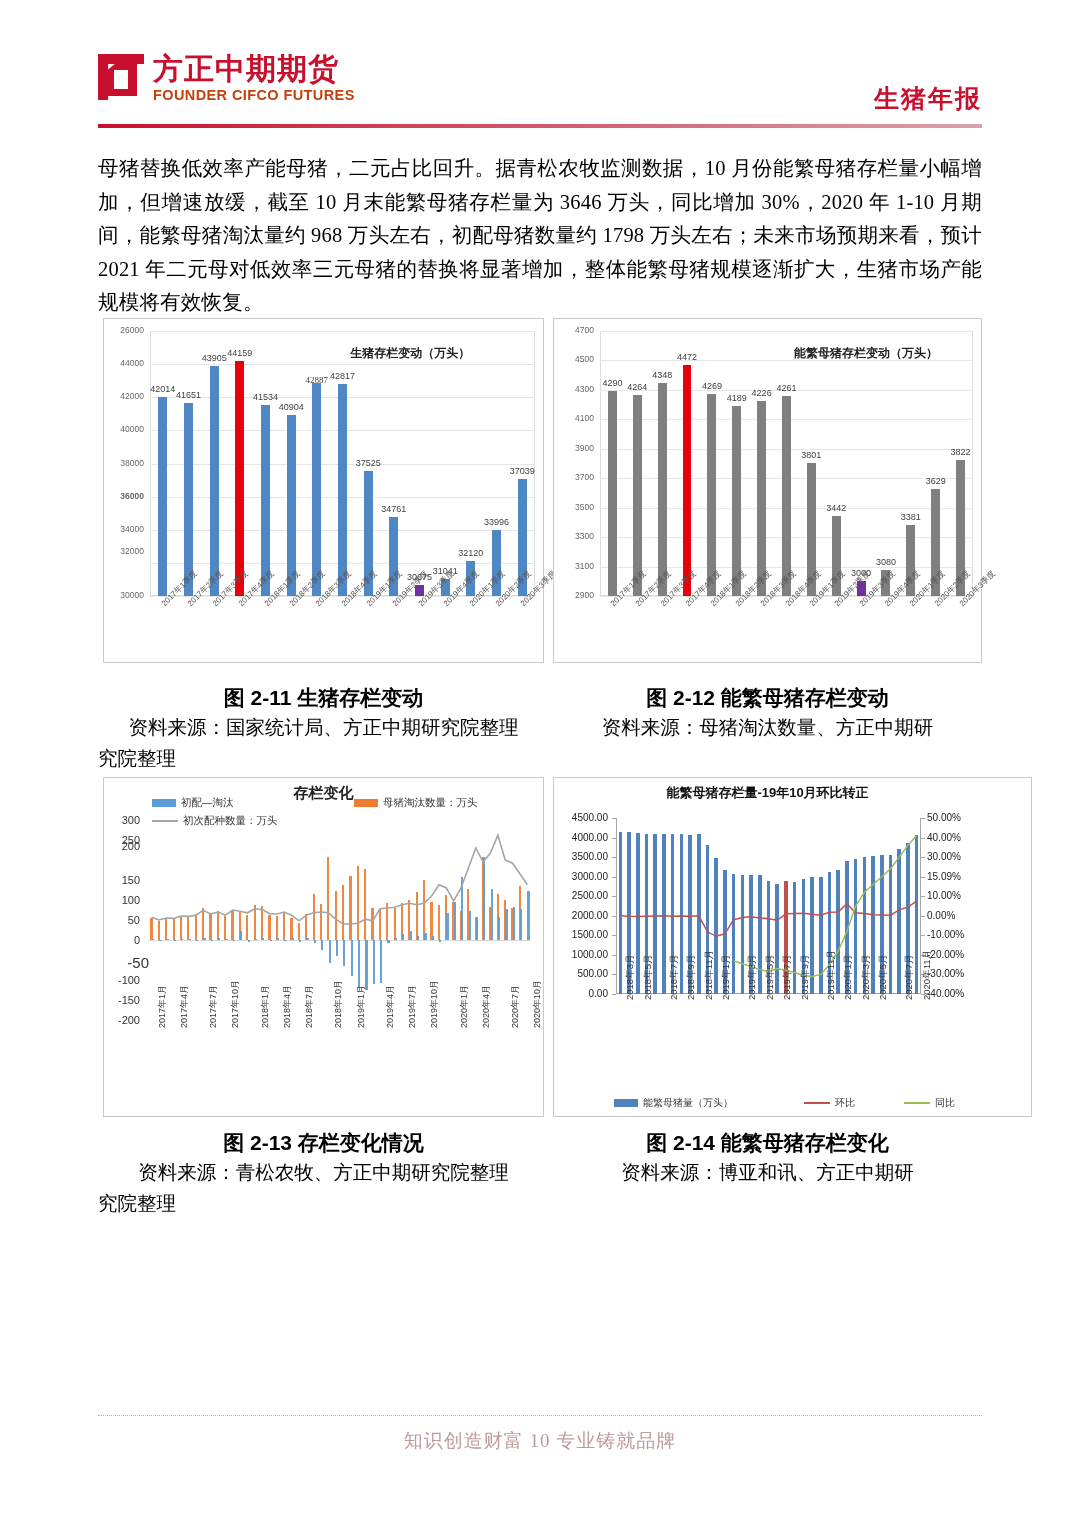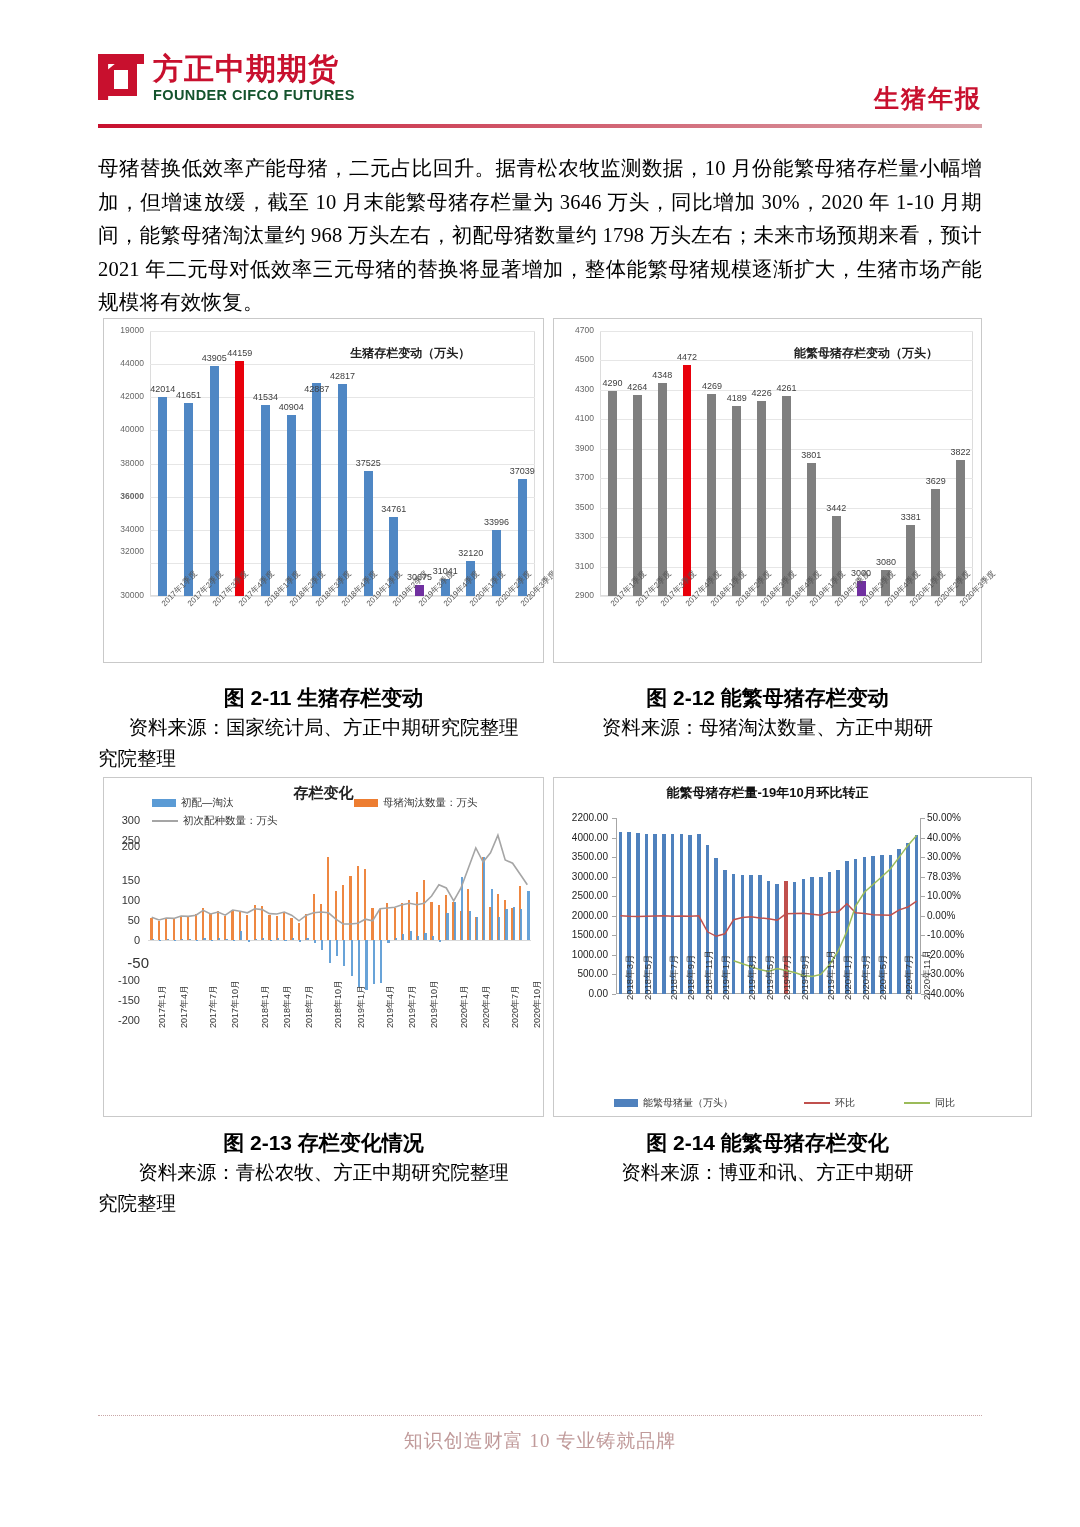--- a/index.html
+++ b/index.html
@@ -17,21 +17,21 @@
   .header{position:absolute;left:98px;top:52px;width:884px;height:72px;}
   .logo-wrap{position:absolute;left:0;top:0;display:flex;align-items:flex-start;}
   .logo-mark{width:46px;height:46px;position:relative;margin-right:9px;margin-top:2px;}
   .logo-mark .outer{position:absolute;left:0;top:0;width:46px;height:46px;background:#c8102e;
      clip-path:polygon(0 0,100% 0,100% 22%,22% 22%,22% 100%,0 100%);}
   .logo-mark .inner{position:absolute;left:9px;top:9px;width:30px;height:33px;background:#c8102e;
      clip-path:polygon(30% 0,100% 0,100% 100%,0 100%,0 22%);}
   .logo-mark .hole{position:absolute;left:16px;top:16px;width:14px;height:19px;background:#fff;}
   .logo-text{display:flex;flex-direction:column;}
   .logo-cn{font-family:"Liberation Sans",sans-serif;font-weight:bold;font-size:30px;color:#c8102e;letter-spacing:1px;line-height:34px;}
-  .logo-en{font-family:"Liberation Sans",sans-serif;font-weight:bold;font-size:14.5px;color:#14532d;letter-spacing:0.4px;line-height:18px;}
+  .logo-en{font-family:"Liberation Sans",sans-serif;font-weight:bold;font-size:14.5px;color:#c2410c;letter-spacing:0.4px;line-height:18px;}
   .header-title{position:absolute;right:0;top:30px;font-family:"Liberation Sans",sans-serif;font-weight:bold;font-size:25px;color:#c8102e;letter-spacing:2px;}
   .header-rule{position:absolute;left:98px;top:124px;width:884px;height:4px;background:linear-gradient(to right,#c8102e,#d9a2a8);}
 
   
   .para{position:absolute;left:98px;top:152px;width:884px;
     font-size:20.5px;line-height:33.5px;text-align:justify;text-justify:inter-ideograph;
     font-family:"Liberation Serif",serif;letter-spacing:0.2px;}
 
   
   .chartbox{position:absolute;border:1px solid #c9c9c9;background:#fff;box-sizing:border-box;}
@@ -102,36 +102,36 @@
         <div class="ylab" style="left:0px;top:171.625px;width:40px;font-weight:bold;">36000</div>
         <div class="gridline" style="left:46px;top:144.5px;width:385px;"></div>
         <div class="ylab" style="left:0px;top:138.5px;width:40px;">38000</div>
         <div class="gridline" style="left:46px;top:111.375px;width:385px;"></div>
         <div class="ylab" style="left:0px;top:105.375px;width:40px;">40000</div>
         <div class="gridline" style="left:46px;top:78.25px;width:385px;"></div>
         <div class="ylab" style="left:0px;top:72.25px;width:40px;">42000</div>
         <div class="gridline" style="left:46px;top:45.125px;width:385px;"></div>
         <div class="ylab" style="left:0px;top:39.125px;width:40px;">44000</div>
         <div class="gridline" style="left:46px;top:12px;width:385px;"></div>
-        <div class="ylab" style="left:0px;top:6px;width:40px;">19000</div>
+        <div class="ylab" style="left:0px;top:6px;width:40px;">26000</div>
         <div class="ctitle" style="left:246.20000000000002px;top:26px;font-size:12px;color:#222;">生猪存栏变动（万头）</div>
         <div class="bar" style="left:54.21333333333334px;top:78.018125px;width:9.24px;height:198.981875px;background:#4f87c4;"></div>
         <div class="dlab" style="left:34.833333333333336px;top:65.018125px;width:48px;">42014</div>
         <div class="bar" style="left:79.88px;top:84.03031250000001px;width:9.24px;height:192.9696875px;background:#4f87c4;"></div>
         <div class="dlab" style="left:60.5px;top:71.03031250000001px;width:48px;">41651</div>
         <div class="bar" style="left:105.54666666666667px;top:46.69843750000001px;width:9.24px;height:230.3015625px;background:#4f87c4;"></div>
         <div class="dlab" style="left:86.16666666666667px;top:33.69843750000001px;width:48px;">43905</div>
         <div class="bar" style="left:131.21333333333334px;top:42.491562499999986px;width:9.24px;height:234.5084375px;background:#e8000b;"></div>
         <div class="dlab" style="left:111.83333333333334px;top:29.491562499999986px;width:48px;">44159</div>
         <div class="bar" style="left:156.88px;top:85.96812499999999px;width:9.24px;height:191.031875px;background:#4f87c4;"></div>
         <div class="dlab" style="left:137.5px;top:72.96812499999999px;width:48px;">41534</div>
         <div class="bar" style="left:182.54666666666668px;top:96.4025px;width:9.24px;height:180.5975px;background:#4f87c4;"></div>
         <div class="dlab" style="left:163.16666666666669px;top:83.4025px;width:48px;">40904</div>
         <div class="bar" style="left:208.21333333333334px;top:63.55906249999998px;width:9.24px;height:213.44093750000002px;background:#4f87c4;"></div>
-        <div class="dlab" style="left:188.83333333333334px;top:65px;width:48px;">42887</div>
+        <div class="dlab" style="left:188.83333333333334px;top:56px;width:48px;font-family:Liberation Serif, serif;">42887</div>
         <div class="bar" style="left:233.88px;top:64.7184375px;width:9.24px;height:212.2815625px;background:#4f87c4;"></div>
         <div class="dlab" style="left:214.5px;top:51.71843749999999px;width:48px;">42817</div>
         <div class="bar" style="left:259.5466666666667px;top:152.3671875px;width:9.24px;height:124.6328125px;background:#4f87c4;"></div>
         <div class="dlab" style="left:240.16666666666669px;top:139.3671875px;width:48px;">37525</div>
         <div class="bar" style="left:285.21333333333337px;top:198.1459375px;width:9.24px;height:78.8540625px;background:#4f87c4;"></div>
         <div class="dlab" style="left:265.83333333333337px;top:185.1459375px;width:48px;">34761</div>
         <div class="bar" style="left:310.88px;top:265.8203125px;width:9.24px;height:11.1796875px;background:#7030a0;"></div>
         <div class="dlab" style="left:291.5px;top:252.8203125px;width:48px;">30675</div>
         <div class="bar" style="left:336.5466666666667px;top:259.7584375px;width:9.24px;height:17.241562499999986px;background:#4f87c4;"></div>
         <div class="dlab" style="left:317.1666666666667px;top:246.7584375px;width:48px;">31041</div>
@@ -404,35 +404,35 @@
         <div class="ylab" style="left:0px;top:131.77777777777777px;width:54px;font-size:10px;color:#222;">2000.00</div>
         <div style="position:absolute;left:58px;top:137.77777777777777px;width:4px;height:1px;background:#a6a6a6;"></div>
         <div class="ylab" style="left:0px;top:112.22222222222221px;width:54px;font-size:10px;color:#222;">2500.00</div>
         <div style="position:absolute;left:58px;top:118.22222222222221px;width:4px;height:1px;background:#a6a6a6;"></div>
         <div class="ylab" style="left:0px;top:92.66666666666667px;width:54px;font-size:10px;color:#222;">3000.00</div>
         <div style="position:absolute;left:58px;top:98.66666666666667px;width:4px;height:1px;background:#a6a6a6;"></div>
         <div class="ylab" style="left:0px;top:73.11111111111111px;width:54px;font-size:10px;color:#222;">3500.00</div>
         <div style="position:absolute;left:58px;top:79.11111111111111px;width:4px;height:1px;background:#a6a6a6;"></div>
         <div class="ylab" style="left:0px;top:53.55555555555557px;width:54px;font-size:10px;color:#222;">4000.00</div>
         <div style="position:absolute;left:58px;top:59.55555555555557px;width:4px;height:1px;background:#a6a6a6;"></div>
-        <div class="ylab" style="left:0px;top:34px;width:54px;font-size:10px;color:#222;">2200.00</div>
+        <div class="ylab" style="left:0px;top:34px;width:54px;font-size:10px;color:#222;">4500.00</div>
         <div style="position:absolute;left:58px;top:40px;width:4px;height:1px;background:#a6a6a6;"></div>
         <div class="ylab" style="left:373px;top:210px;width:52px;text-align:left;font-size:10px;color:#222;">-40.00%</div>
         <div style="position:absolute;left:367px;top:216px;width:4px;height:1px;background:#a6a6a6;"></div>
         <div class="ylab" style="left:373px;top:190.44444444444446px;width:52px;text-align:left;font-size:10px;color:#222;">-30.00%</div>
         <div style="position:absolute;left:367px;top:196.44444444444446px;width:4px;height:1px;background:#a6a6a6;"></div>
         <div class="ylab" style="left:373px;top:170.88888888888889px;width:52px;text-align:left;font-size:10px;color:#222;">-20.00%</div>
         <div style="position:absolute;left:367px;top:176.88888888888889px;width:4px;height:1px;background:#a6a6a6;"></div>
         <div class="ylab" style="left:373px;top:151.33333333333334px;width:52px;text-align:left;font-size:10px;color:#222;">-10.00%</div>
         <div style="position:absolute;left:367px;top:157.33333333333334px;width:4px;height:1px;background:#a6a6a6;"></div>
         <div class="ylab" style="left:373px;top:131.77777777777777px;width:52px;text-align:left;font-size:10px;color:#222;">0.00%</div>
         <div style="position:absolute;left:367px;top:137.77777777777777px;width:4px;height:1px;background:#a6a6a6;"></div>
         <div class="ylab" style="left:373px;top:112.22222222222221px;width:52px;text-align:left;font-size:10px;color:#222;">10.00%</div>
         <div style="position:absolute;left:367px;top:118.22222222222221px;width:4px;height:1px;background:#a6a6a6;"></div>
-        <div class="ylab" style="left:373px;top:92.66666666666667px;width:52px;text-align:left;font-size:10px;color:#222;">78.03%</div>
+        <div class="ylab" style="left:373px;top:92.66666666666667px;width:52px;text-align:left;font-size:10px;color:#222;">15.09%</div>
         <div style="position:absolute;left:367px;top:98.66666666666667px;width:4px;height:1px;background:#a6a6a6;"></div>
         <div class="ylab" style="left:373px;top:73.11111111111111px;width:52px;text-align:left;font-size:10px;color:#222;">30.00%</div>
         <div style="position:absolute;left:367px;top:79.11111111111111px;width:4px;height:1px;background:#a6a6a6;"></div>
         <div class="ylab" style="left:373px;top:53.55555555555557px;width:52px;text-align:left;font-size:10px;color:#222;">40.00%</div>
         <div style="position:absolute;left:367px;top:59.55555555555557px;width:4px;height:1px;background:#a6a6a6;"></div>
         <div class="ylab" style="left:373px;top:34px;width:52px;text-align:left;font-size:10px;color:#222;">50.00%</div>
         <div style="position:absolute;left:367px;top:40px;width:4px;height:1px;background:#a6a6a6;"></div>
         <div class="bar" style="left:64.52714285714286px;top:54.079999999999984px;width:3.6599999999999997px;height:161.92000000000002px;background:#4f81bd;"></div>
         <div class="bar" style="left:73.24142857142857px;top:54.079999999999984px;width:3.6599999999999997px;height:161.92000000000002px;background:#4f81bd;"></div>
         <div class="bar" style="left:81.95571428571428px;top:55.25333333333333px;width:3.6599999999999997px;height:160.74666666666667px;background:#4f81bd;"></div>

